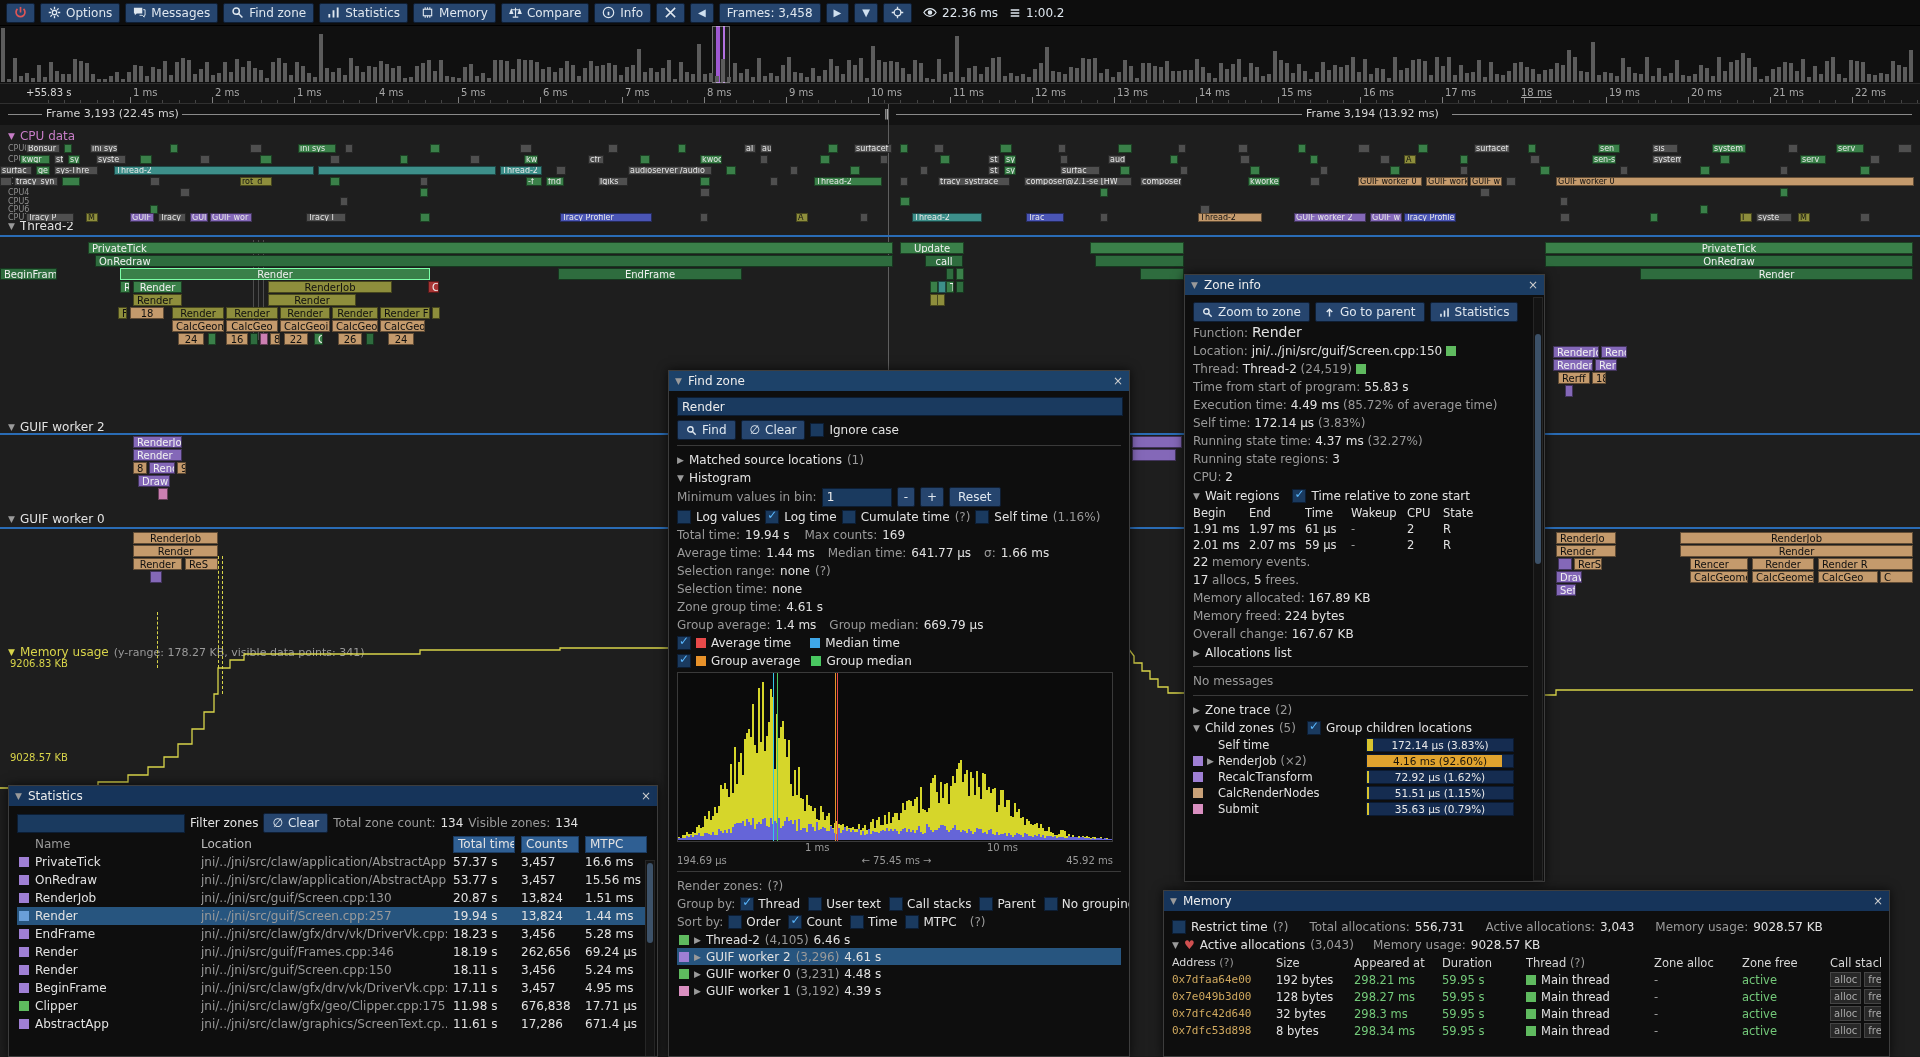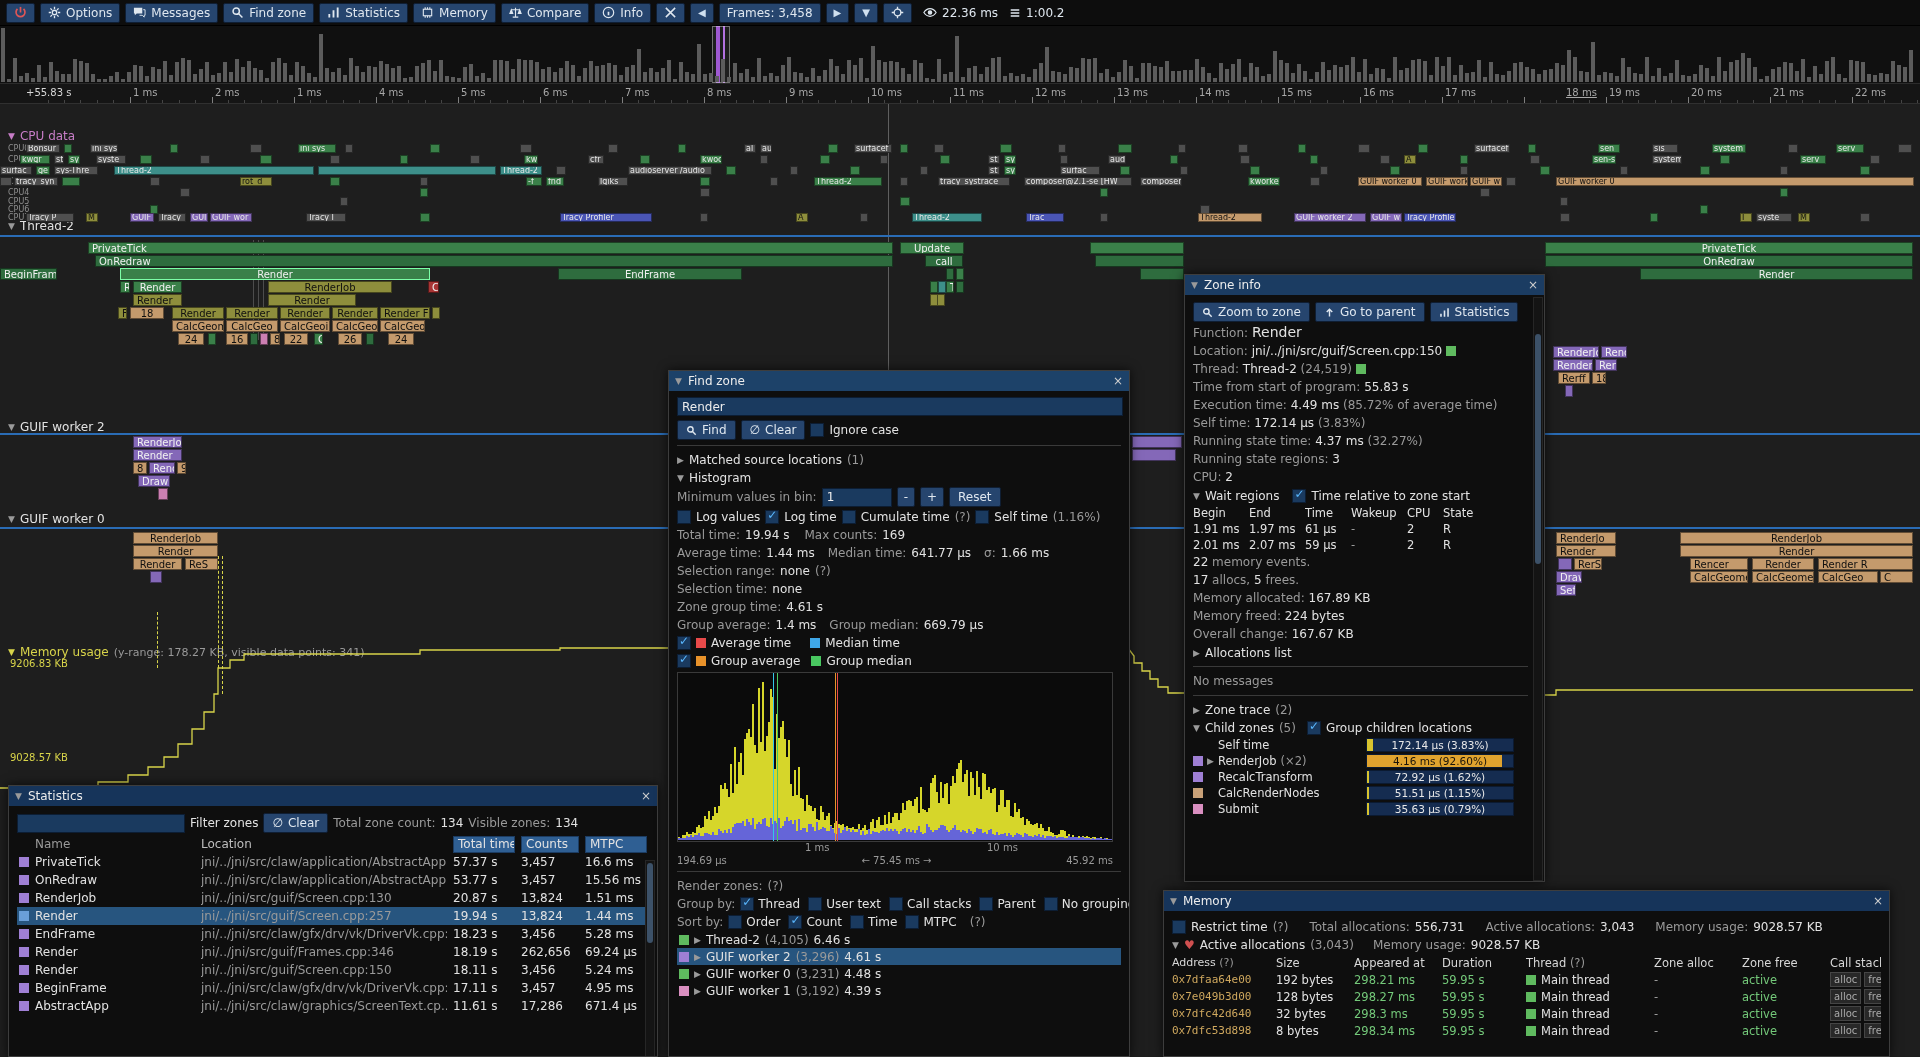--- a/index.html
+++ b/index.html
@@ -671,31 +671,40 @@
       <div class="rtick" style="left: 1117px;">13 ms</div>
       <div class="rtickline" style="left: 1196px;"></div>
       <div class="rtick" style="left: 1199px;">14 ms</div>
       <div class="rtickline" style="left: 1278px;"></div>
       <div class="rtick" style="left: 1281px;">15 ms</div>
       <div class="rtickline" style="left: 1360px;"></div>
       <div class="rtick" style="left: 1363px;">16 ms</div>
       <div class="rtickline" style="left: 1442px;"></div>
       <div class="rtick" style="left: 1445px;">17 ms</div>
       <div class="rtickline" style="left: 1524px;"></div>
-      <div class="rtick" style="left: 1566px; text-decoration: underline;">18 ms</div>
+      <div class="rtick" style="left: 1521px; text-decoration: underline;">18 ms</div>
       <div class="rtickline" style="left: 1606px;"></div>
       <div class="rtick" style="left: 1609px;">19 ms</div>
       <div class="rtickline" style="left: 1688px;"></div>
       <div class="rtick" style="left: 1691px;">20 ms</div>
       <div class="rtickline" style="left: 1770px;"></div>
       <div class="rtick" style="left: 1773px;">21 ms</div>
       <div class="rtickline" style="left: 1852px;"></div>
       <div class="rtick" style="left: 1855px;">22 ms</div>
     </div>
 
+  <div class="fmarkers">
+    <div class="fline" style="left:8px;width:34px"></div>
+    <span class="flabel" style="left:46px">Frame 3,193 (22.45 ms)</span>
+    <div class="fline" style="left:182px;width:698px"></div>
+    <span class="fsep" style="left:884px">‖</span>
+    <div class="fline" style="left:896px;width:406px"></div>
+    <span class="flabel" style="left:1306px">Frame 3,194 (13.92 ms)</span>
+    <div class="fline" style="left:1452px;width:460px"></div>
+  </div>
 
   <div class="timeline">
     <div class="vline" style="left:888px;top:104px;height:524px"></div>
     <div class="vline" style="left:253px;top:240px;height:100px;opacity:.7"></div>
     <div class="vline" style="left:258px;top:240px;height:100px;opacity:.7"></div>
     <div class="vline" style="left:263px;top:240px;height:100px;opacity:.7"></div>
 
     <div class="shead" style="left:8px;top:129px;color:#c77dc7">
         <span class="tri" style="color:#c77dc7">▼</span>
         <span>CPU data</span>
@@ -1069,20 +1078,28 @@
             <span class="c-cnt">3,456</span>
             <span class="c-mtpc">5.24 ms</span>
           </div>
           <div class="strow">
             <span class="sq" style="background:#9f7fd4"></span>
             <span class="c-name">BeginFrame</span>
             <span class="c-loc">jni/../jni/src/claw/gfx/drv/vk/DriverVk.cpp:...</span>
             <span class="c-tot">17.11 s</span>
             <span class="c-cnt">3,457</span>
             <span class="c-mtpc">4.95 ms</span>
+          </div>
+          <div class="strow">
+            <span class="sq" style="background:#5fba5f"></span>
+            <span class="c-name">Clipper</span>
+            <span class="c-loc">jni/../jni/src/claw/gfx/geo/Clipper.cpp:175</span>
+            <span class="c-tot">11.98 s</span>
+            <span class="c-cnt">676,838</span>
+            <span class="c-mtpc">17.71 μs</span>
           </div>
           <div class="strow">
             <span class="sq" style="background:#9f7fd4"></span>
             <span class="c-name">AbstractApp</span>
             <span class="c-loc">jni/../jni/src/claw/graphics/ScreenText.cp...</span>
             <span class="c-tot">11.61 s</span>
             <span class="c-cnt">17,286</span>
             <span class="c-mtpc">671.4 μs</span>
           </div>
         </div>

